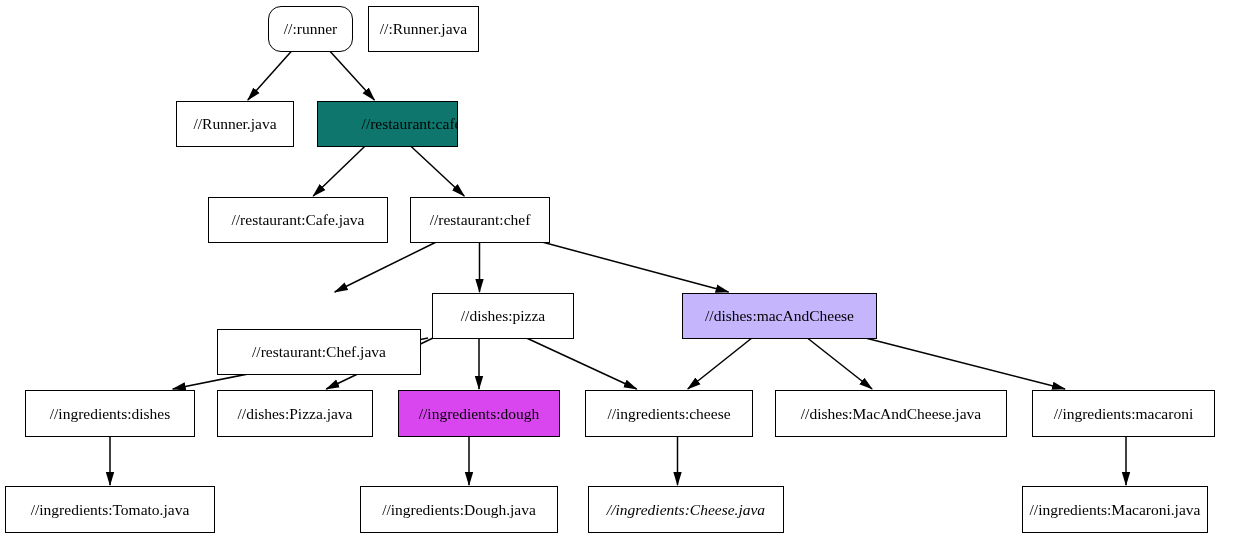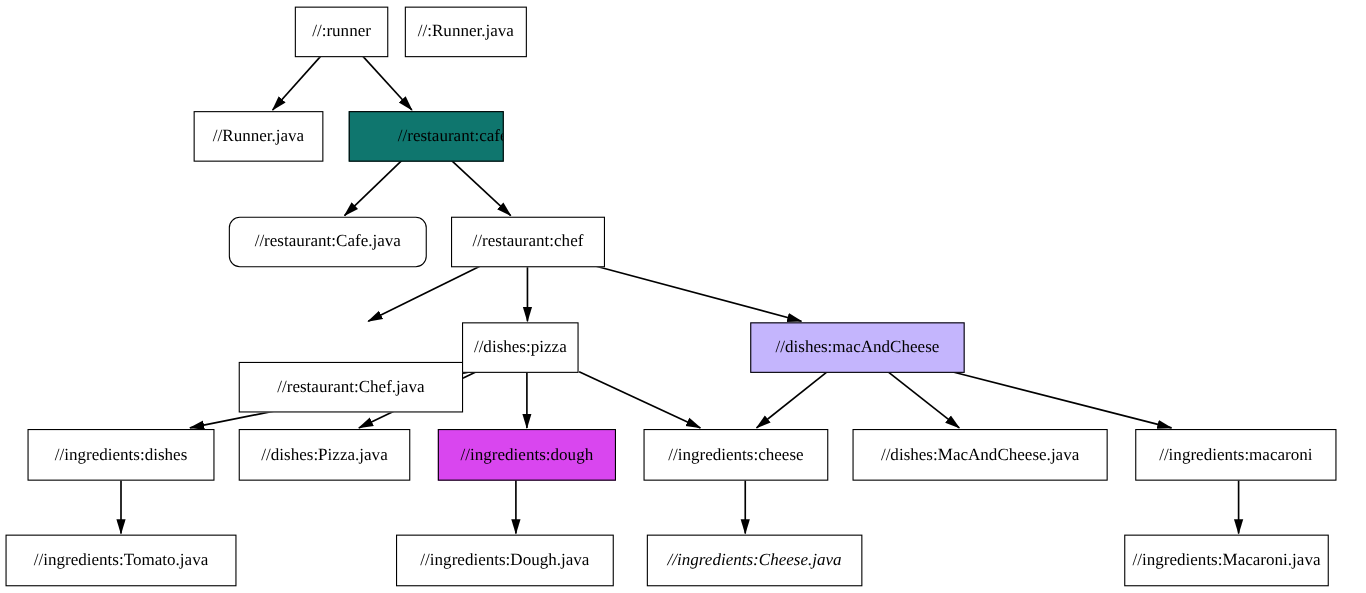--- a/index.html
+++ b/index.html
@@ -57,28 +57,28 @@
       <line x1="479" y1="338" x2="479" y2="389" stroke="#000000" stroke-width="1.5" marker-end="url(#arrowhead)"></line>
       <line x1="526.5" y1="338" x2="636.7" y2="389" stroke="#000000" stroke-width="1.5" marker-end="url(#arrowhead)"></line>
       <line x1="751.875" y1="338" x2="687.785" y2="389" stroke="#000000" stroke-width="1.5" marker-end="url(#arrowhead)"></line>
       <line x1="807.375" y1="338" x2="872.045" y2="389" stroke="#000000" stroke-width="1.5" marker-end="url(#arrowhead)"></line>
       <line x1="865.5" y1="338" x2="1065.02" y2="389" stroke="#000000" stroke-width="1.5" marker-end="url(#arrowhead)"></line>
       <line x1="110" y1="436" x2="110" y2="485" stroke="#000000" stroke-width="1.5" marker-end="url(#arrowhead)"></line>
       <line x1="469" y1="436" x2="469" y2="485" stroke="#000000" stroke-width="1.5" marker-end="url(#arrowhead)"></line>
       <line x1="677.5" y1="436" x2="677.5" y2="485" stroke="#000000" stroke-width="1.5" marker-end="url(#arrowhead)"></line>
       <line x1="1126" y1="436" x2="1126" y2="485" stroke="#000000" stroke-width="1.5" marker-end="url(#arrowhead)"></line>
     </svg>
-<div class="node" style="left: 268px; top: 6px; width: 85px; height: 46px; border-color: rgb(0, 0, 0); background: rgb(255, 255, 255); color: rgb(0, 0, 0);">//:runner</div>
+<div class="node" style="left: 268px; top: 6px; width: 85px; height: 46px; border-color: rgb(0, 0, 0); background: rgb(255, 255, 255); color: rgb(0, 0, 0); border-radius: 13px;">//:runner</div>
     <div class="node" style="left: 368px; top: 6px; width: 111px; height: 46px; border-color: rgb(0, 0, 0); background: rgb(255, 255, 255); color: rgb(0, 0, 0);">//:Runner.java</div>
     <div class="node" style="left: 176px; top: 101px; width: 118px; height: 46px; border-color: rgb(0, 0, 0); background: rgb(255, 255, 255); color: rgb(0, 0, 0);">//Runner.java</div>
     <div class="node" style="left: 317px; top: 101px; width: 141px; height: 46px; border-color: rgb(0, 0, 0); background: #0f766e; color: rgb(0, 0, 0); padding-left: 48px;">//restaurant:cafe</div>
-    <div class="node" style="left: 208px; top: 197px; width: 180px; height: 46px; border-color: rgb(0, 0, 0); background: rgb(255, 255, 255); color: rgb(0, 0, 0); border-radius: 10px;">//restaurant:Cafe.java</div>
+    <div class="node" style="left: 208px; top: 197px; width: 180px; height: 46px; border-color: rgb(0, 0, 0); background: rgb(255, 255, 255); color: rgb(0, 0, 0);">//restaurant:Cafe.java</div>
     <div class="node" style="left: 410px; top: 197px; width: 140px; height: 46px; border-color: rgb(0, 0, 0); background: rgb(255, 255, 255); color: rgb(0, 0, 0);">//restaurant:chef</div>
     <div class="node" style="left: 217px; top: 293px; width: 204px; height: 46px; border-color: rgb(0, 0, 0); background: rgb(255, 255, 255); color: rgb(0, 0, 0); margin-top: 36px;">//restaurant:Chef.java</div>
-    <div class="node" style="left: 420px; top: 293px; width: 106px; height: 46px; border-color: rgb(0, 0, 0); background: rgb(255, 255, 255); color: rgb(0, 0, 0);">//dishes:pizza</div>
+    <div class="node" style="left: 432px; top: 293px; width: 142px; height: 46px; border-color: rgb(0, 0, 0); background: rgb(255, 255, 255); color: rgb(0, 0, 0);">//dishes:pizza</div>
     <div class="node" style="left: 682px; top: 293px; width: 195px; height: 46px; border-color: rgb(0, 0, 0); background: #c4b5fd; color: rgb(0, 0, 0);">//dishes:macAndCheese</div>
     <div class="node" style="left: 25px; top: 390px; width: 170px; height: 47px; border-color: rgb(0, 0, 0); background: rgb(255, 255, 255); color: rgb(0, 0, 0);">//ingredients:dishes</div>
     <div class="node" style="left: 217px; top: 390px; width: 156px; height: 47px; border-color: rgb(0, 0, 0); background: rgb(255, 255, 255); color: rgb(0, 0, 0);">//dishes:Pizza.java</div>
     <div class="node" style="left: 398px; top: 390px; width: 162px; height: 47px; border-color: rgb(0, 0, 0); background: #d946ef; color: rgb(0, 0, 0);">//ingredients:dough</div>
     <div class="node" style="left: 585px; top: 390px; width: 168px; height: 47px; border-color: rgb(0, 0, 0); background: rgb(255, 255, 255); color: rgb(0, 0, 0);">//ingredients:cheese</div>
     <div class="node" style="left: 775px; top: 390px; width: 232px; height: 47px; border-color: rgb(0, 0, 0); background: rgb(255, 255, 255); color: rgb(0, 0, 0);">//dishes:MacAndCheese.java</div>
     <div class="node" style="left: 1032px; top: 390px; width: 183px; height: 47px; border-color: rgb(0, 0, 0); background: rgb(255, 255, 255); color: rgb(0, 0, 0);">//ingredients:macaroni</div>
     <div class="node" style="left: 5px; top: 486px; width: 210px; height: 47px; border-color: rgb(0, 0, 0); background: rgb(255, 255, 255); color: rgb(0, 0, 0);">//ingredients:Tomato.java</div>
     <div class="node" style="left: 360px; top: 486px; width: 198px; height: 47px; border-color: rgb(0, 0, 0); background: rgb(255, 255, 255); color: rgb(0, 0, 0);">//ingredients:Dough.java</div>
     <div class="node" style="left: 588px; top: 486px; width: 196px; height: 47px; border-color: rgb(0, 0, 0); background: rgb(255, 255, 255); color: rgb(0, 0, 0); font-style: italic;">//ingredients:Cheese.java</div>

